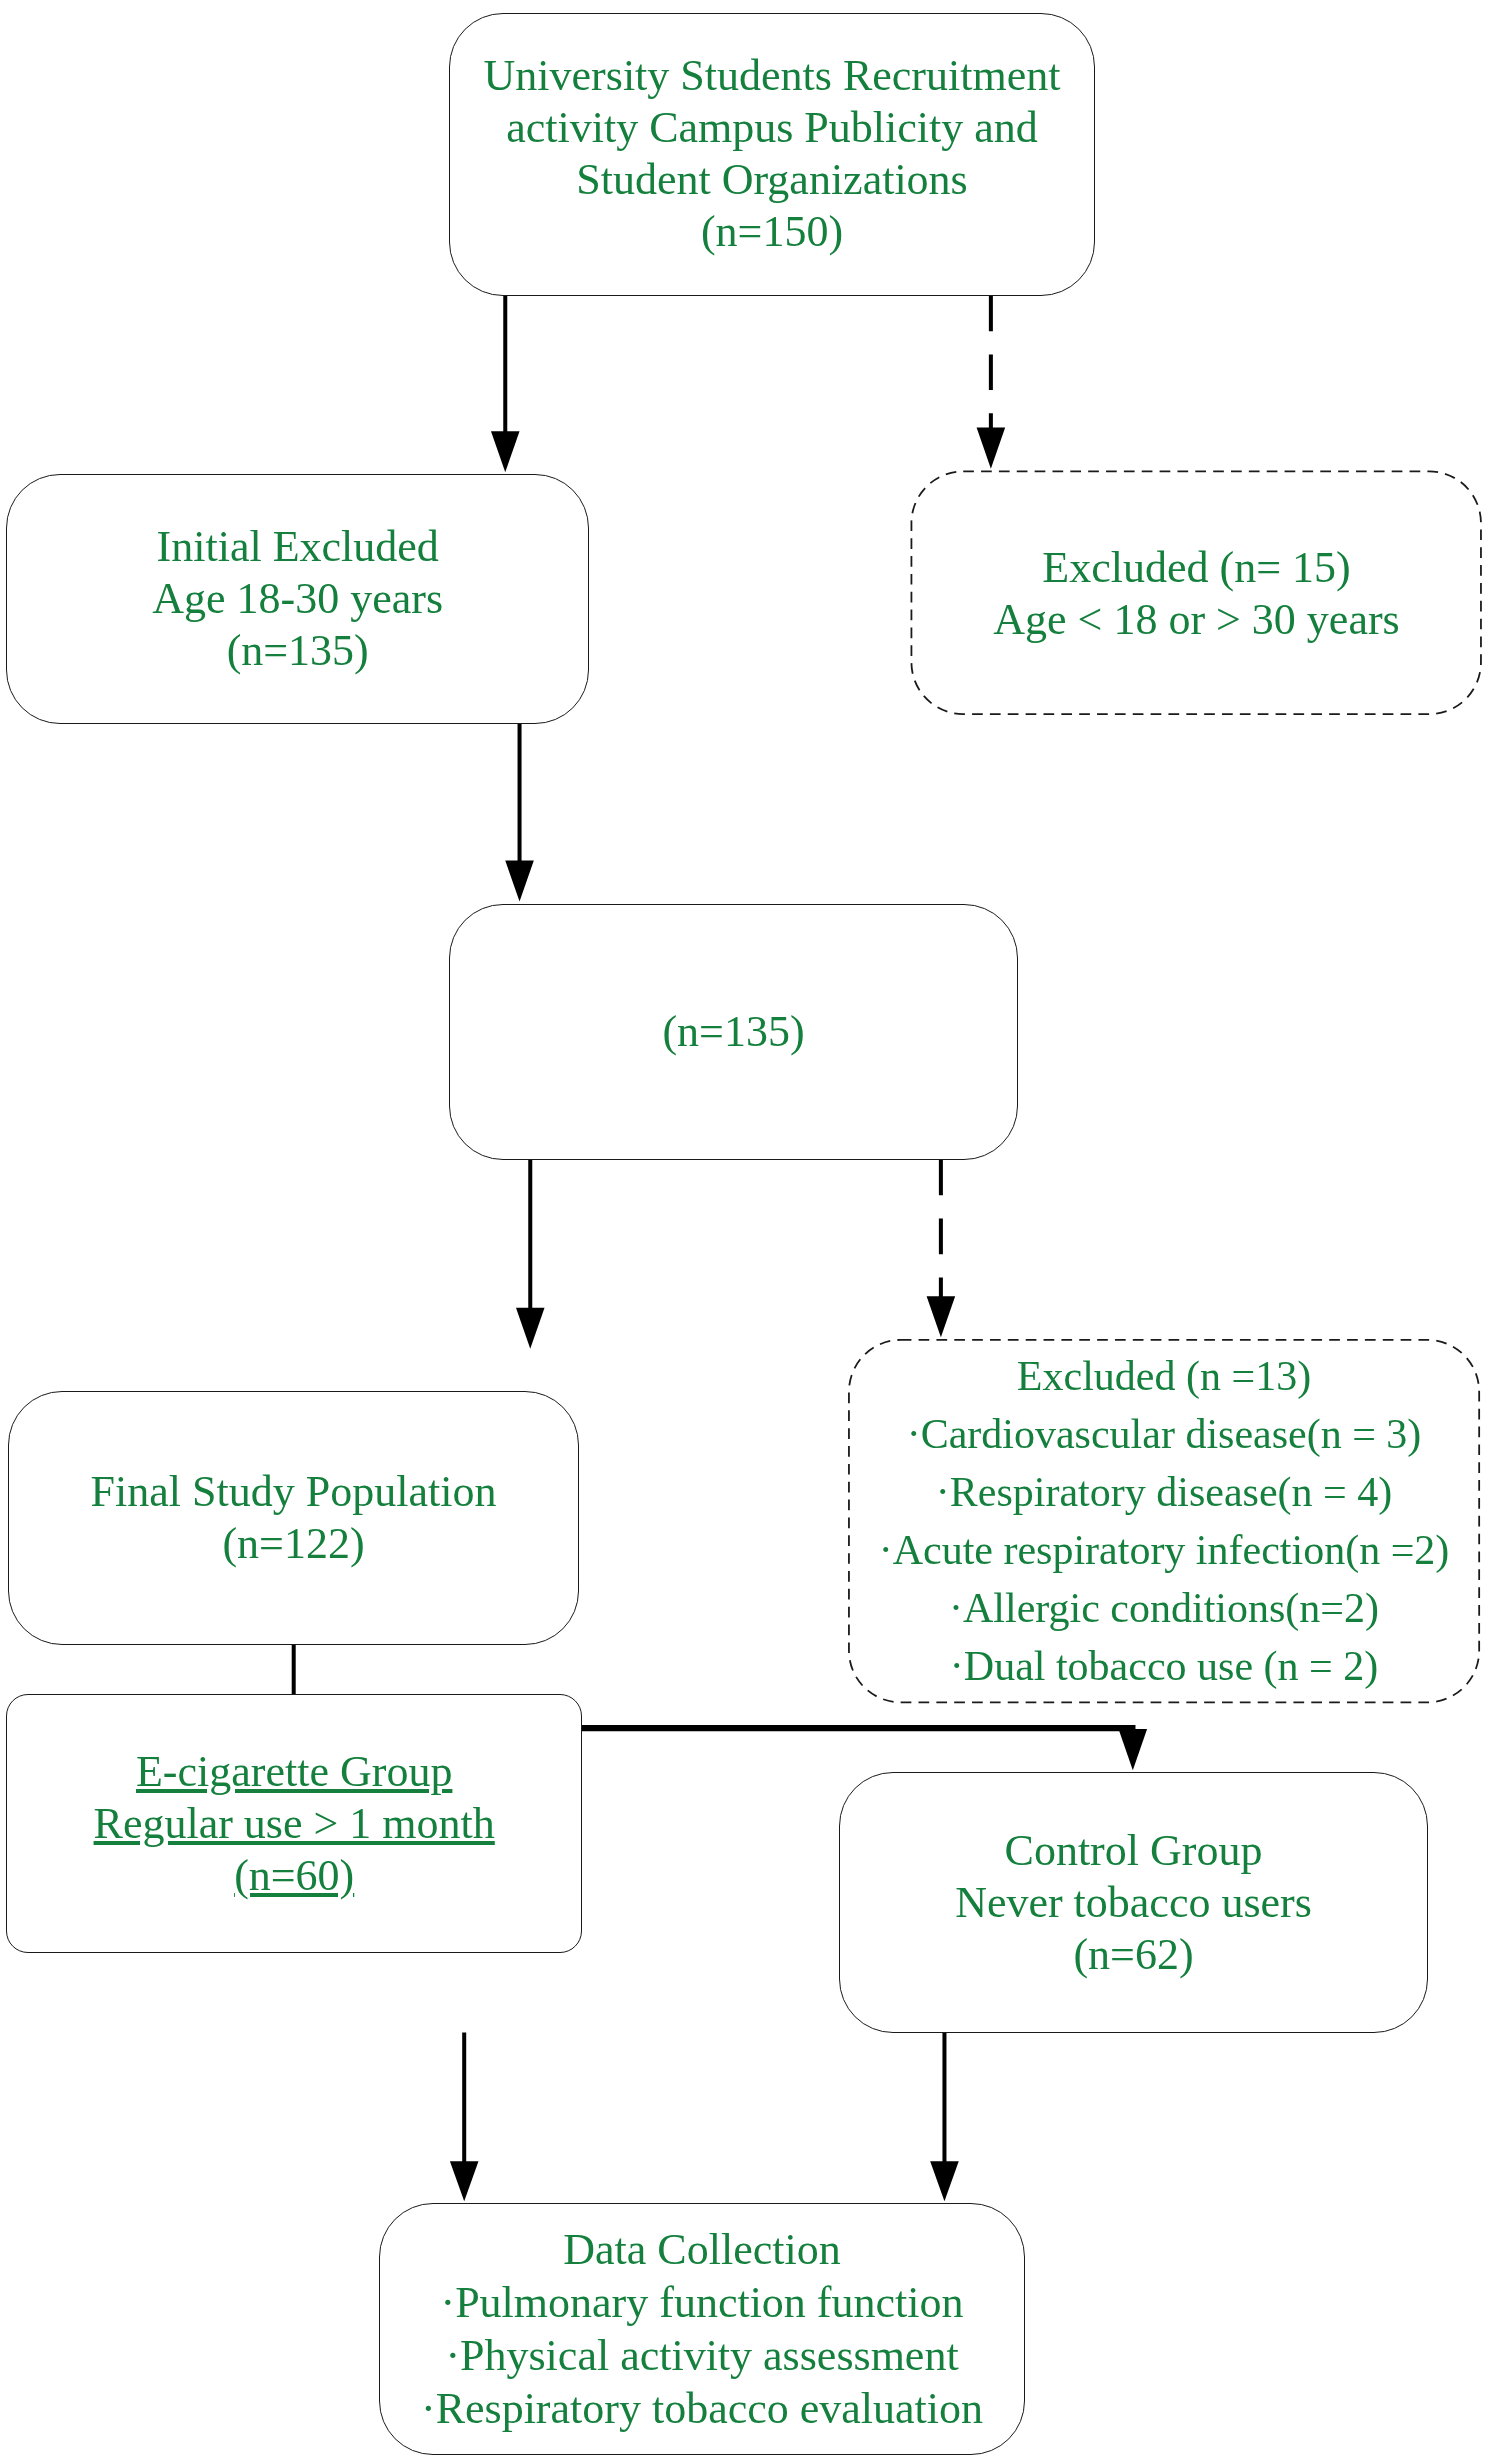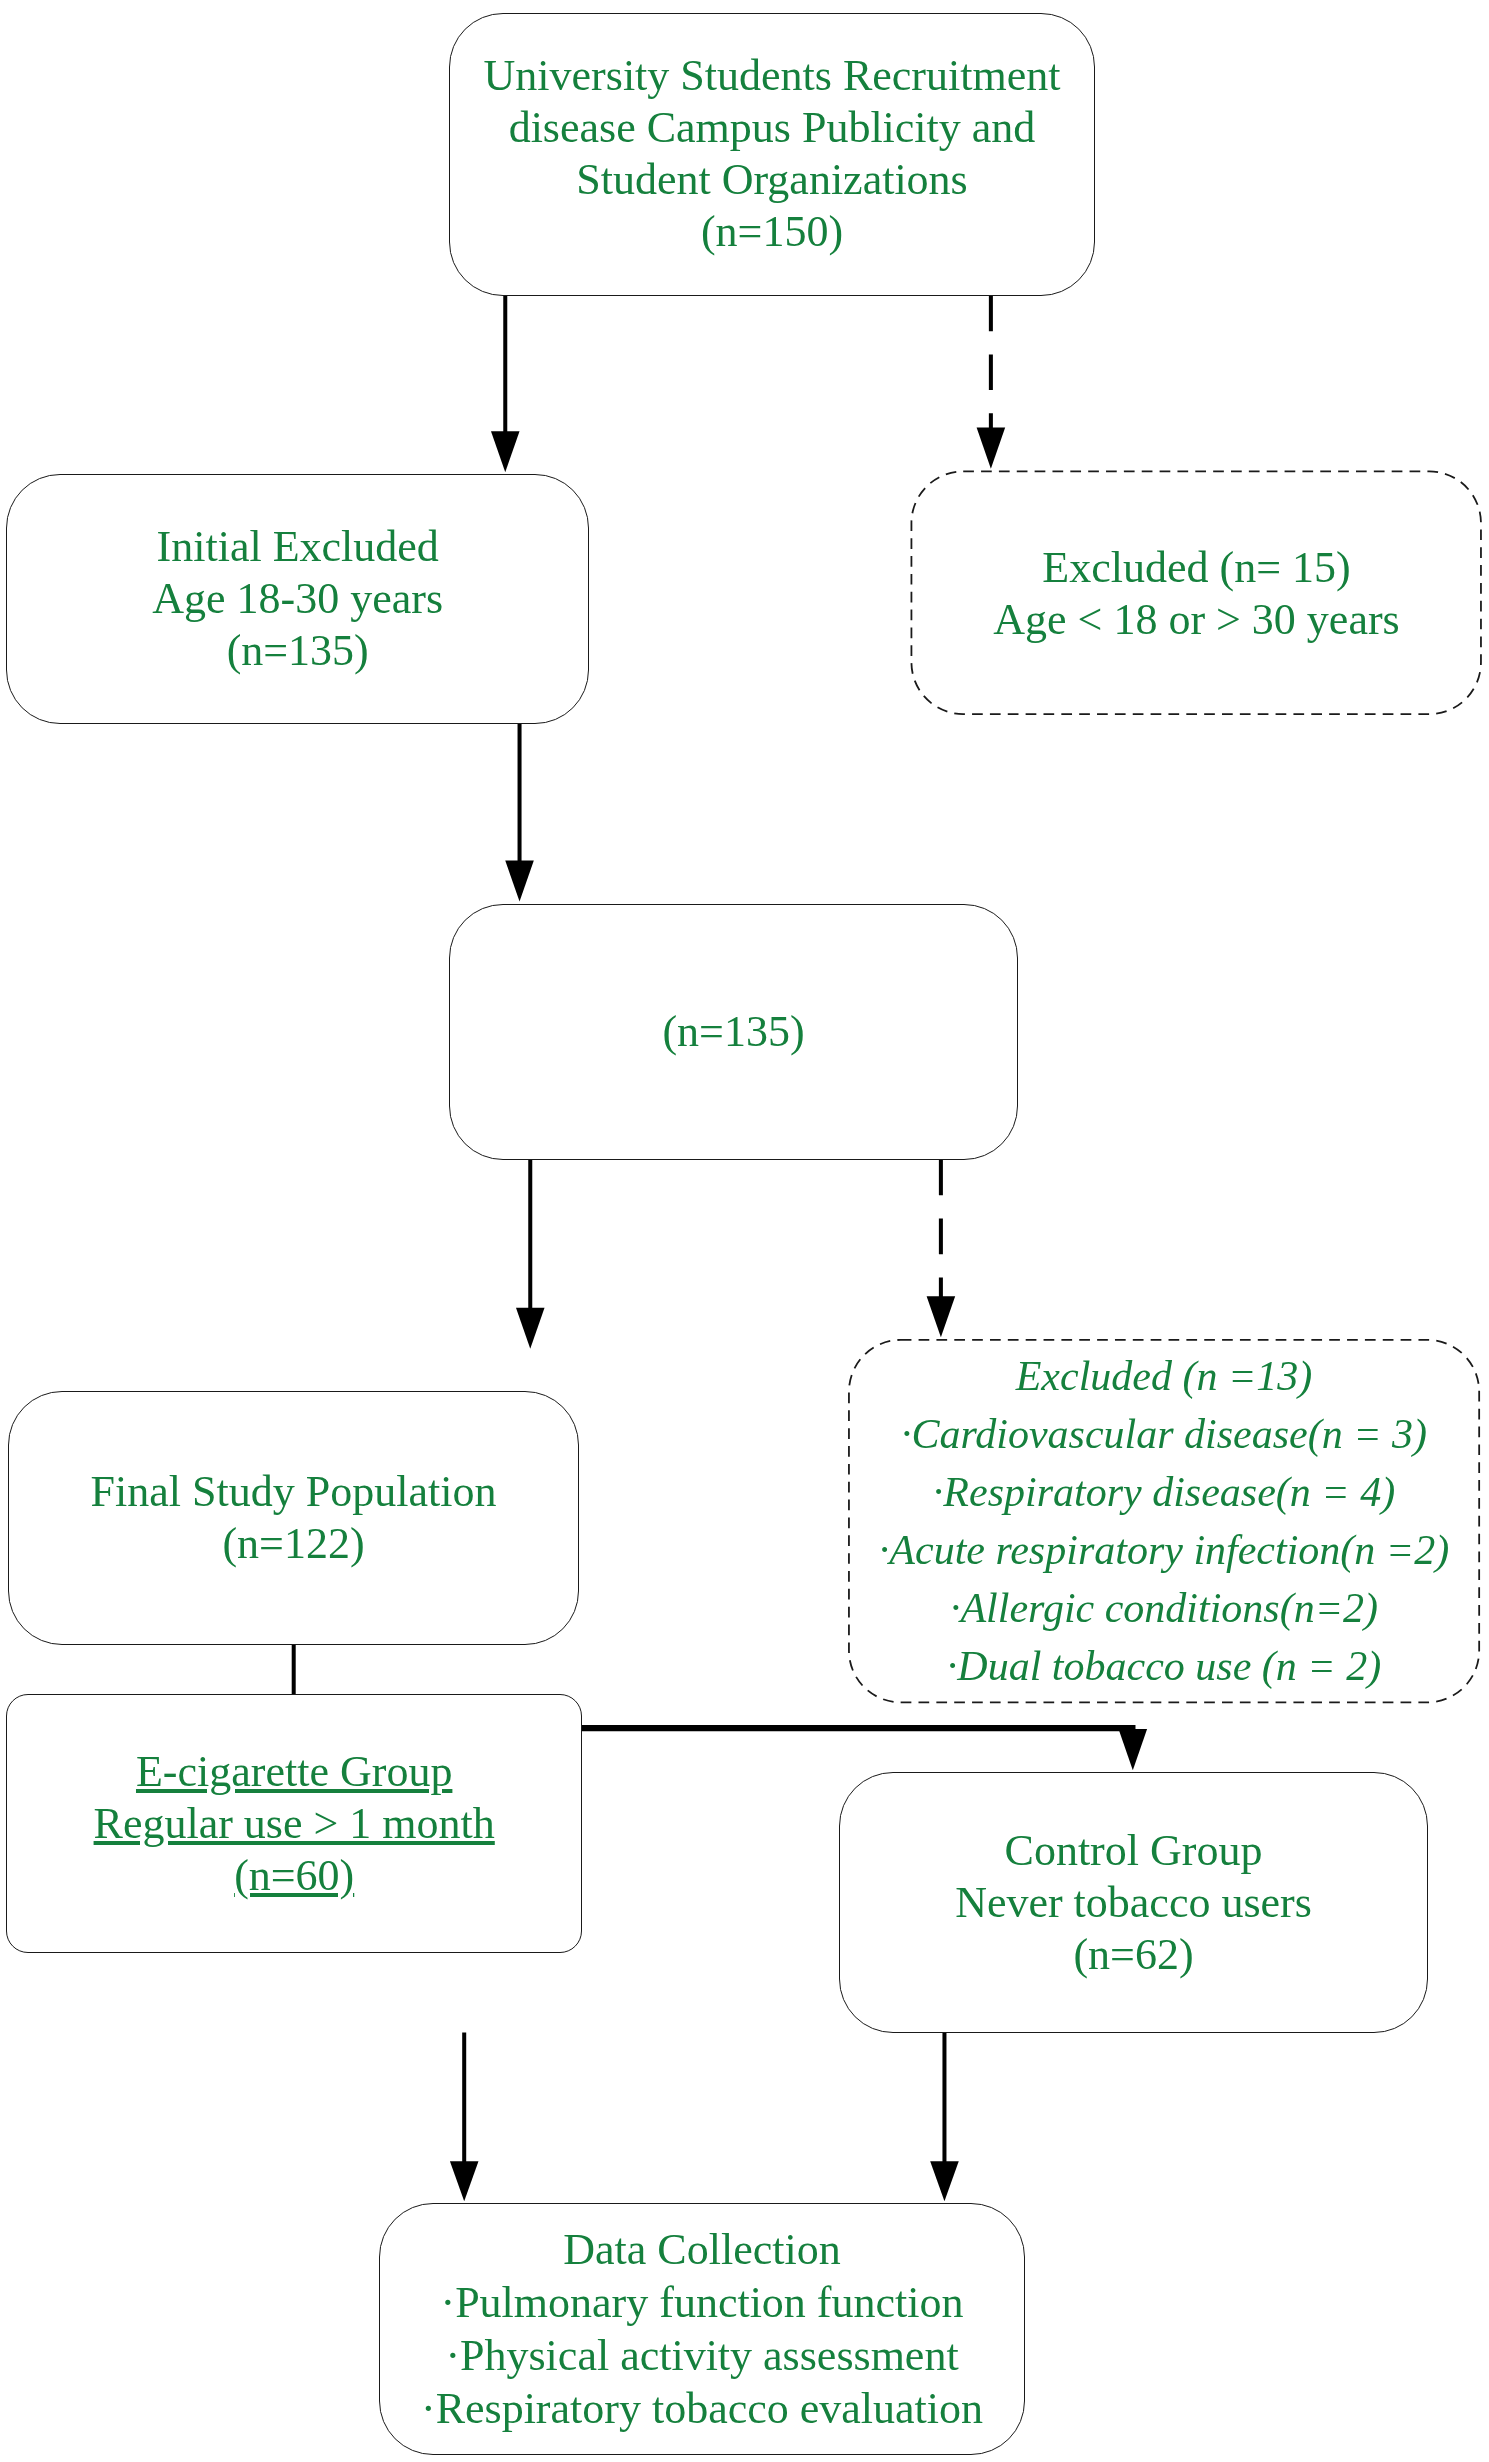--- a/index.html
+++ b/index.html
@@ -96,21 +96,21 @@
     </g>
 
     <g stroke="#000000" fill="#000000">
       <line x1="1058" y1="2277" x2="1058" y2="2427" stroke-width="4.5"></line>
       <polygon points="1042,2421 1074,2421 1058,2466" stroke="none"></polygon>
     </g>
   </svg>
 
   <div class="box" style="left:449px; top:12.5px; width:646px; height:283px; border:1.8px solid #1a1a1a; border-radius:54px; background:#ffffff;">
     <div class="ln">University Students Recruitment</div>
-    <div class="ln">disease Campus Publicity and</div>
+    <div class="ln">activity Campus Publicity and</div>
     <div class="ln">Student Organizations</div>
     <div class="ln">(n=150)</div>
   </div>
 
   <div class="box" style="left:6.2px; top:474px; width:583px; height:250px; border:1.8px solid #1a1a1a; border-radius:54px; background:#ffffff;">
     <div class="ln">Initial Excluded</div>
     <div class="ln">Age 18-30 years</div>
     <div class="ln">(n=135)</div>
   </div>
 
@@ -121,21 +121,21 @@
 
   <div class="box" style="left:449px; top:904px; width:569px; height:256px; border:1.8px solid #1a1a1a; border-radius:54px; background:#ffffff;">
     <div class="ln">(n=135)</div>
   </div>
 
   <div class="box" style="left:8px; top:1351px; width:571px; height:254px; border:1.8px solid #1a1a1a; border-radius:54px; background:#ffffff;margin-top:40px;">
     <div class="ln">Final Study Population</div>
     <div class="ln">(n=122)</div>
   </div>
 
-  <div class="box box-excluded-medical" style="left:848px; top:1339px; width:632px; height:364px; background:transparent;font-style:italic;">
+  <div class="box box-excluded-medical" style="left:848px; top:1339px; width:632px; height:364px; background:transparent;">
     <div class="ln">Excluded (n =13)</div>
     <div class="ln">·Cardiovascular disease(n = 3)</div>
     <div class="ln">·Respiratory disease(n = 4)</div>
     <div class="ln">·Acute respiratory infection(n =2)</div>
     <div class="ln">·Allergic conditions(n=2)</div>
     <div class="ln">·Dual tobacco use (n = 2)</div>
   </div>
 
   <div class="box" style="left:6.2px; top:1694px; width:576px; height:259px; border:1.8px solid #1a1a1a; border-radius:22px; background:#ffffff;text-decoration:underline;">
     <div class="ln">E-cigarette Group</div>

